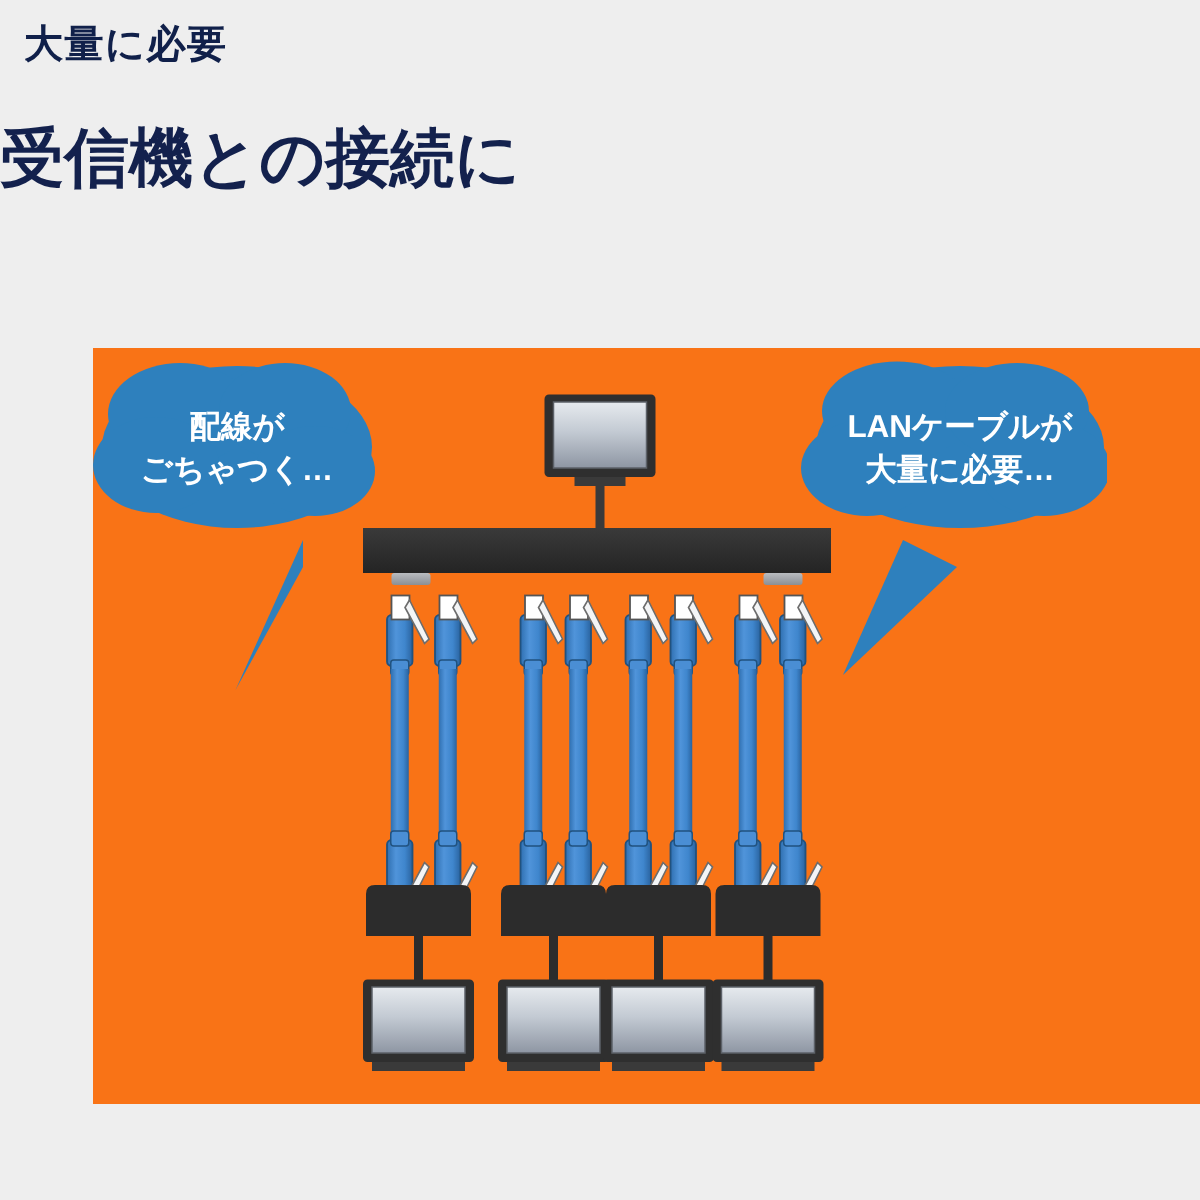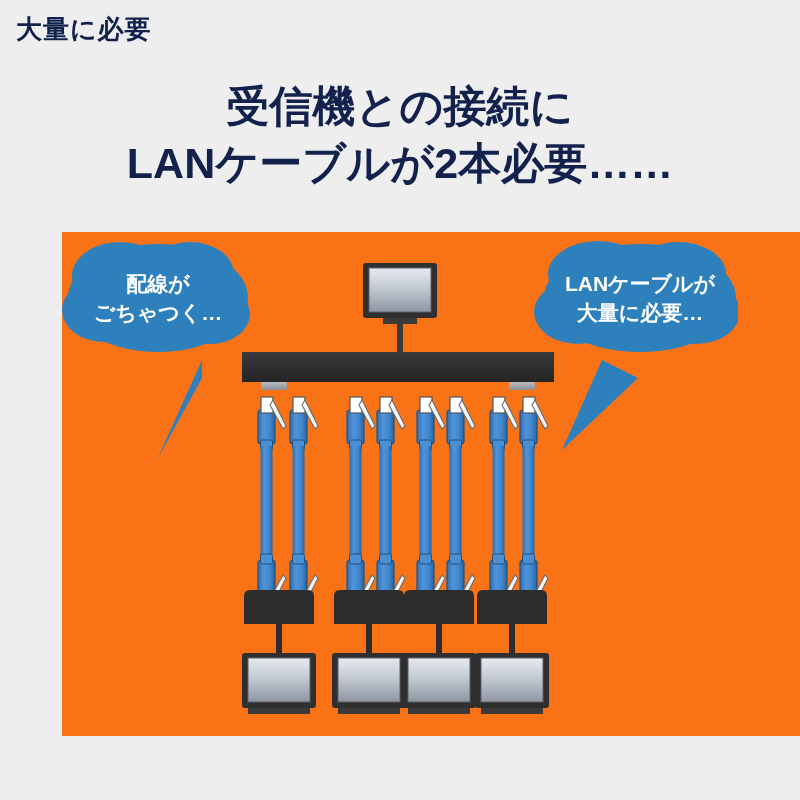--- a/index.html
+++ b/index.html
@@ -14,21 +14,21 @@
 
   .section-label{
     position:absolute;left:16px;top:12px;
     font-size:26px;font-weight:700;letter-spacing:1px;
     color:#10204a;
     white-space:nowrap;
   }
 
   .headline{
     position:absolute;left:0;top:78px;width:800px;
-    text-align:center;
+    text-align:left;
     color:#13214d;
     font-weight:700;
     font-size:43px;
     line-height:1.32;
     letter-spacing:0px;
   }
   .headline .ln{display:block;white-space:nowrap;}
 
   .diagram-panel{
     position:absolute;
@@ -47,21 +47,20 @@
 </style>
 </head>
 <body>
 
 <div id="root">
 
   <div class="section-label">大量に必要</div>
 
   <div class="headline">
     <span class="ln">受信機との接続に</span>
-    <span class="ln">LANケーブルが2本必要……</span>
   </div>
 
   <div class="diagram-panel">
     <svg class="diagram" viewBox="0 0 676 504">
       <defs>
         <linearGradient id="screenGrad" x1="0" y1="0" x2="0" y2="1">
           <stop offset="0%" stop-color="#e6eaee"></stop>
           <stop offset="45%" stop-color="#c3cad3"></stop>
           <stop offset="100%" stop-color="#8e96a3"></stop>
         </linearGradient>

